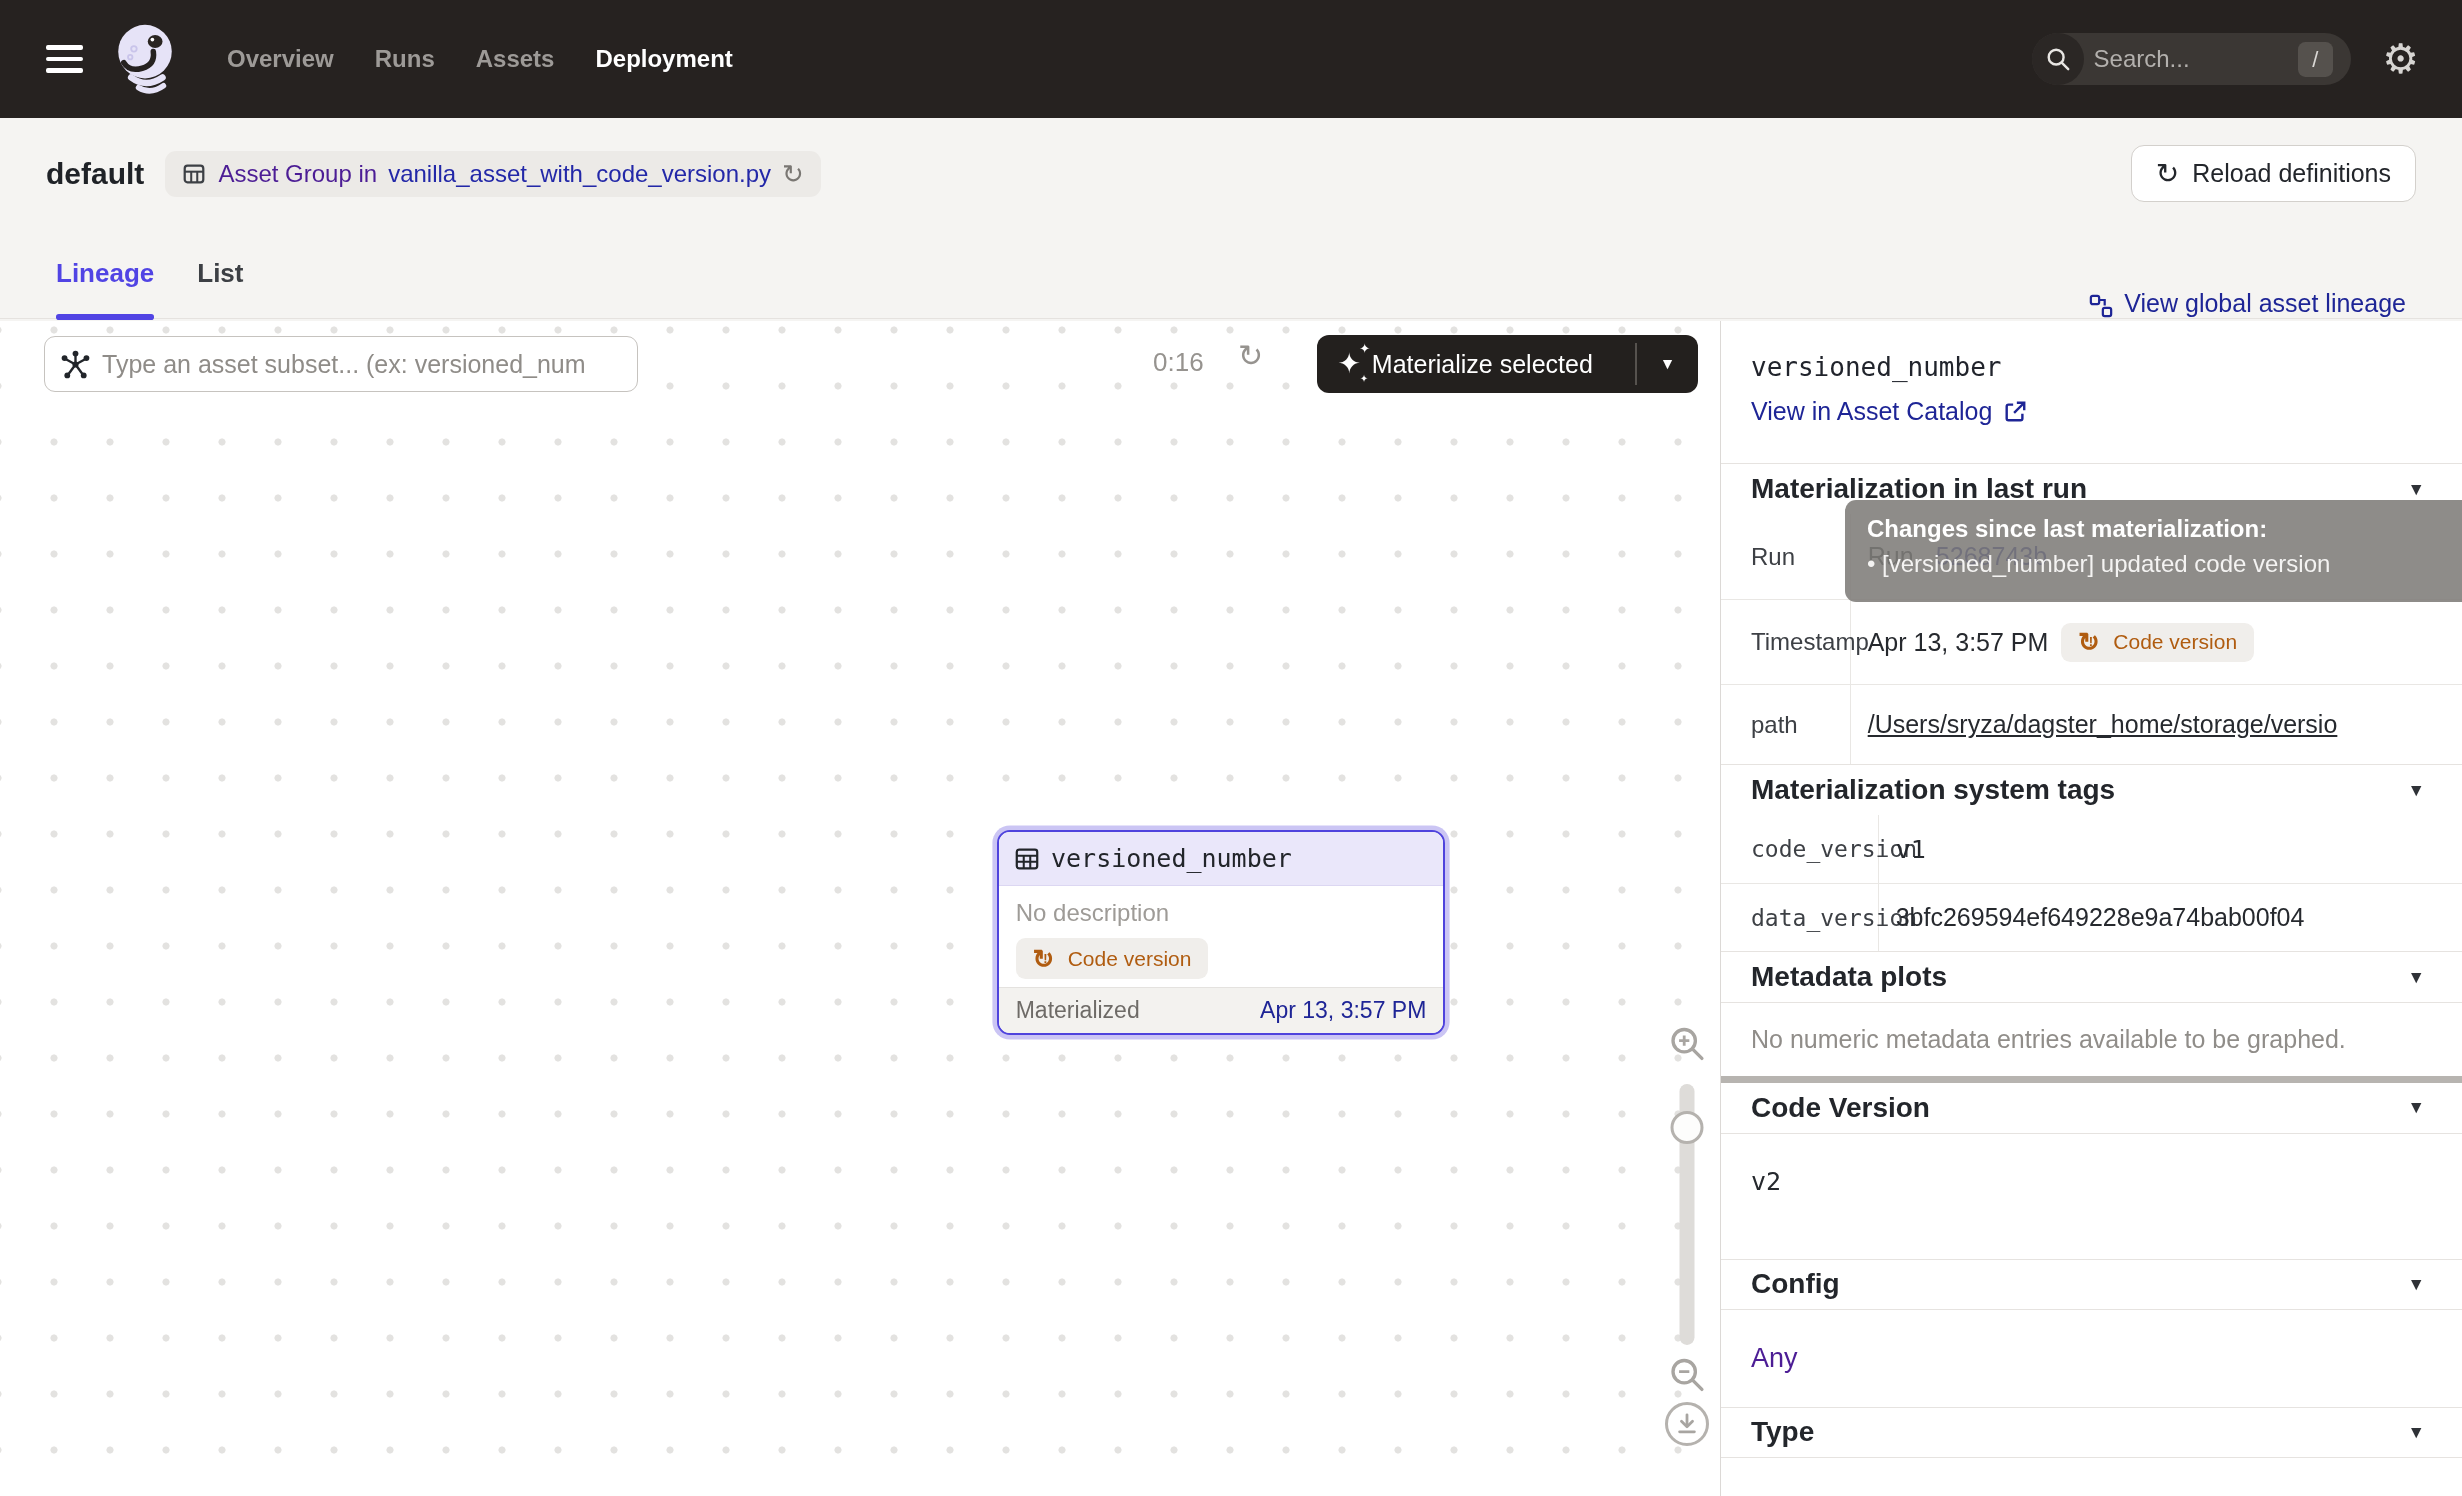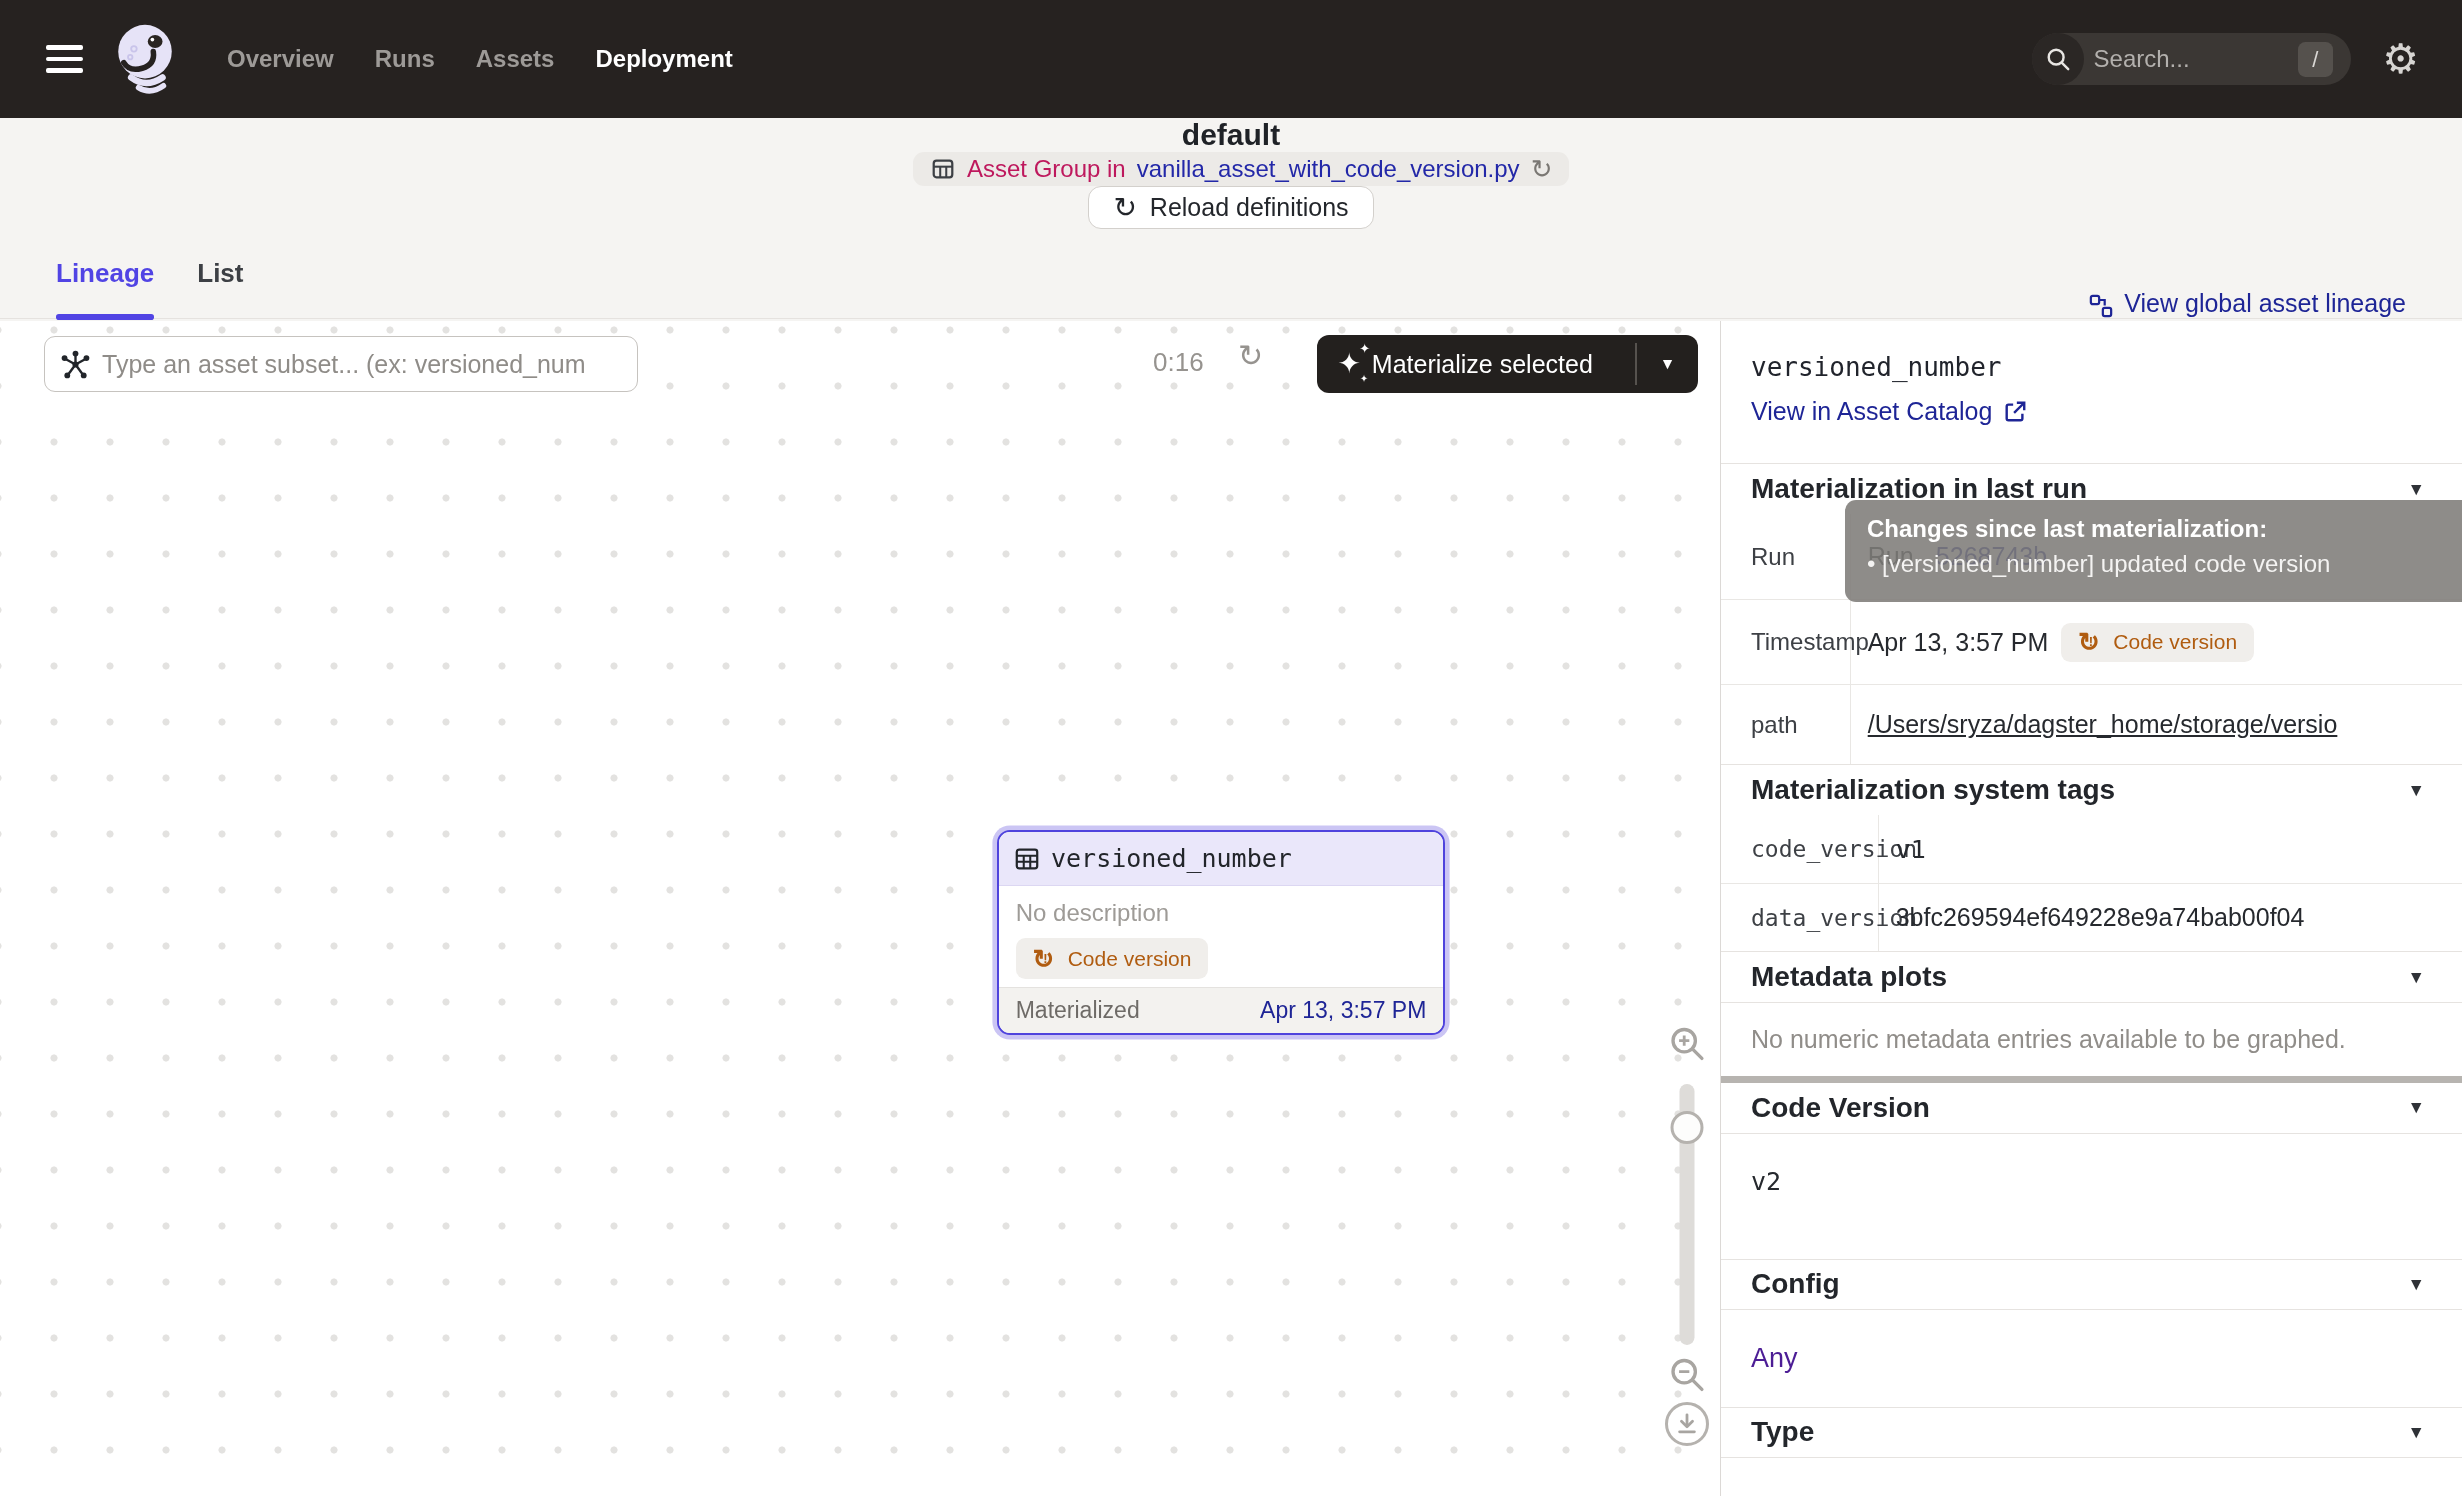--- a/index.html
+++ b/index.html
@@ -17,24 +17,24 @@
   .nav-item.active { color:#ffffff; }
   .nav-spacer { flex:1; }
   .searchpill { width:319px; height:52px; border-radius:26px; background:#3b3734; display:flex; align-items:center; position:relative; }
   .search-circle { width:52px; height:52px; border-radius:50%; background:#2b2725; display:flex; align-items:center; justify-content:center; }
   .searchpill input { background:transparent; border:none; outline:none; color:#cfccc9; font-size:24px; width:176px; margin-left:9.3px; font-family:"Liberation Sans",sans-serif; }
   .searchpill input::placeholder { color:#b3b0ad; }
   .slash-badge { position:absolute; right:18.5px; top:9.3px; width:35px; height:35px; background:#55514d; border-radius:7.4px; color:#dad8d5; font-size:22px; display:flex; align-items:center; justify-content:center; }
   .gear { font-size:41px; color:#d7d5d2; margin-left:31px; cursor:pointer; line-height:1; }
 
   
-  .pageheader { height:111px; display:flex; align-items:center; padding:0 46px;flex-direction:column; }
+  .pageheader { height:111px; display:flex; align-items:center; padding:0 46px; }
   .page-title { font-size:30px; font-weight:700; color:#1f2227; }
   .breadcrumb-pill { margin-left:20.4px; height:46px; background:#eceae7; border-radius:11px; display:flex; align-items:center; padding:0 16.7px; gap:11px; }
-  .breadcrumb-pill .bc-text { font-size:24px; color:#be185d;text-align:right; }
+  .breadcrumb-pill .bc-text { font-size:24px; color:#4c1d95;text-align:right; }
   .breadcrumb-pill a { font-size:24px; color:#2328a8; text-decoration:none; cursor:pointer; }
   .bc-refresh { color:#7a7773; font-size:26px; cursor:pointer; line-height:1; }
   .hdr-spacer { flex:1; }
   .reload-btn { height:57px; background:#fff; border:1.9px solid #d3d0cc; border-radius:13px; display:flex; align-items:center; gap:13px; padding:0 24px; font-size:25px; color:#23262b; cursor:pointer; }
   .reload-btn .ricon { font-size:28px; line-height:1; }
 
   
   .tabsrow { height:90px; border-bottom:1.9px solid #e5e2df; display:flex; align-items:stretch; padding:0 56px; }
   .tab { display:flex; align-items:center; font-size:26px; font-weight:600; position:relative; cursor:pointer; margin-right:43px; }
   .tab.active { color:#5144e4; }

